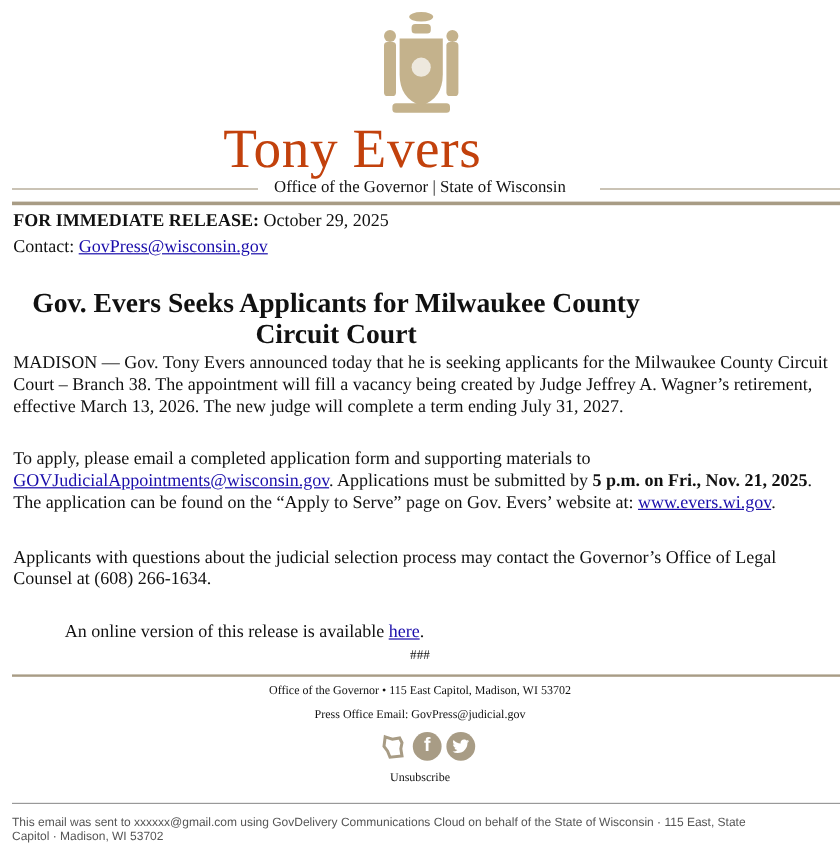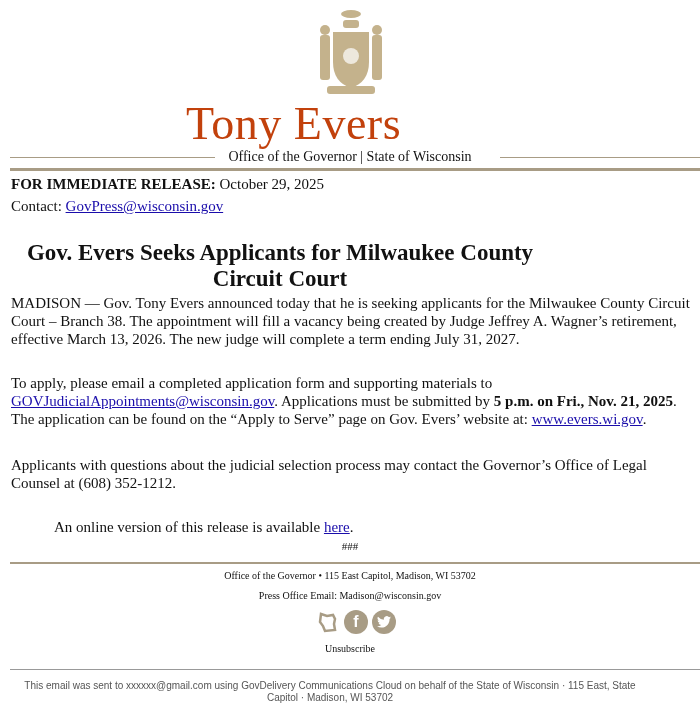--- a/index.html
+++ b/index.html
@@ -13,21 +13,21 @@
   .topline { position:absolute; left:10px; right:0; top:168px; height:3px; background:#a89c85; }
   .p { position:absolute; left:11px; width:686px; font-size:15px; line-height:18px; }
   a { color:#1a0dab; text-decoration:underline;font-family:Liberation Serif, serif; }
   .title { position:absolute; left:0; width:560px; top:240px; text-align:center; font-size:23px; font-weight:bold; }
   .hash { position:absolute; left:0; width:700px; top:540px; text-align:center; font-size:11px; }
   .footline { position:absolute; left:10px; right:0; top:562px; height:2px; background:#a89c85; }
   .foot { position:absolute; left:0; width:700px; text-align:center; font-size:10px; }
   .icons { position:absolute; top:610px; left:316px; display:flex; gap:4px; }
   .circle { width:24px; height:24px; border-radius:50%; background:#a89c85; color:#fff; display:flex; align-items:center; justify-content:center; font-family:"Liberation Sans", sans-serif; font-weight:bold; font-size:16px; }
   .bottomline { position:absolute; left:10px; right:0; top:669px; height:1px; background:#999; }
-  .disc { position:absolute; left:10px; top:680px; width:640px; font-family:"Liberation Sans", sans-serif; font-size:10px; line-height:12px; color:#555;text-align:center; }
+  .disc { position:absolute; left:10px; top:680px; width:640px; font-family:"Liberation Sans", sans-serif; font-size:10px; line-height:12px; color:#555; }
 </style>
 </head>
 <body>
 
 <div class="seal">
   <svg width="76" height="96" viewBox="0 0 76 96">
     <g fill="#c4b28c">
       <ellipse cx="38" cy="6" rx="10" ry="4"></ellipse>
       <rect x="30" y="12" width="16" height="8" rx="3"></rect>
       <circle cx="12" cy="22" r="5"></circle>
@@ -58,31 +58,31 @@
 </div>
 
 <div class="title">Gov. Evers Seeks Applicants for Milwaukee County Circuit Court</div>
 
 <div class="p" style="top:294px;">MADISON — Gov. Tony Evers announced today that he is seeking applicants for the Milwaukee County Circuit Court – Branch 38. The appointment will fill a vacancy being created by Judge Jeffrey A. Wagner’s retirement, effective March 13, 2026. The new judge will complete a term ending July 31, 2027.</div>
 
 <div class="p" style="top:358px;margin-top:16px;">
   <span>To apply, please email a completed application form and supporting materials to </span><a href="#">GOVJudicialAppointments@wisconsin.gov</a><span>. Applications must be submitted by </span><b>5 p.m. on Fri., Nov. 21, 2025</b><span>. The application can be found on the “Apply to Serve” page on Gov. Evers’ website at: </span><a href="#">www.evers.wi.gov</a><span>.</span>
 </div>
 
-<div class="p" style="top:456px;">Applicants with questions about the judicial selection process may contact the Governor’s Office of Legal Counsel at (608) 352-1212.</div>
+<div class="p" style="top:456px;">Applicants with questions about the judicial selection process may contact the Governor’s Office of Legal Counsel at (608) 266-1634.</div>
 
 <div class="p" style="top:518px;margin-left:43px;">
   <span>An online version of this release is available </span><a href="#">here</a><span>.</span>
 </div>
 
 <div class="hash">###</div>
 <div class="footline"></div>
 
 <div class="foot" style="top:570px;">Office of the Governor • 115 East Capitol, Madison, WI 53702</div>
-<div class="foot" style="top:590px;">Press Office Email: Madison@wisconsin.gov</div>
+<div class="foot" style="top:590px;">Press Office Email: GovPress@judicial.gov</div>
 
 <div class="icons">
   <div style="width:24px;height:24px;">
     <svg width="24" height="24" viewBox="0 0 24 24">
         <path d="M5 4 L11 6 L17 5 L19 9 L18 14 L19 20 L9 21 L7 16 L4 12 Z" fill="none" stroke="#a89c85" stroke-width="2.5"></path>
       </svg>
   </div>
   <div class="circle">
       <span>f</span>
     </div>

